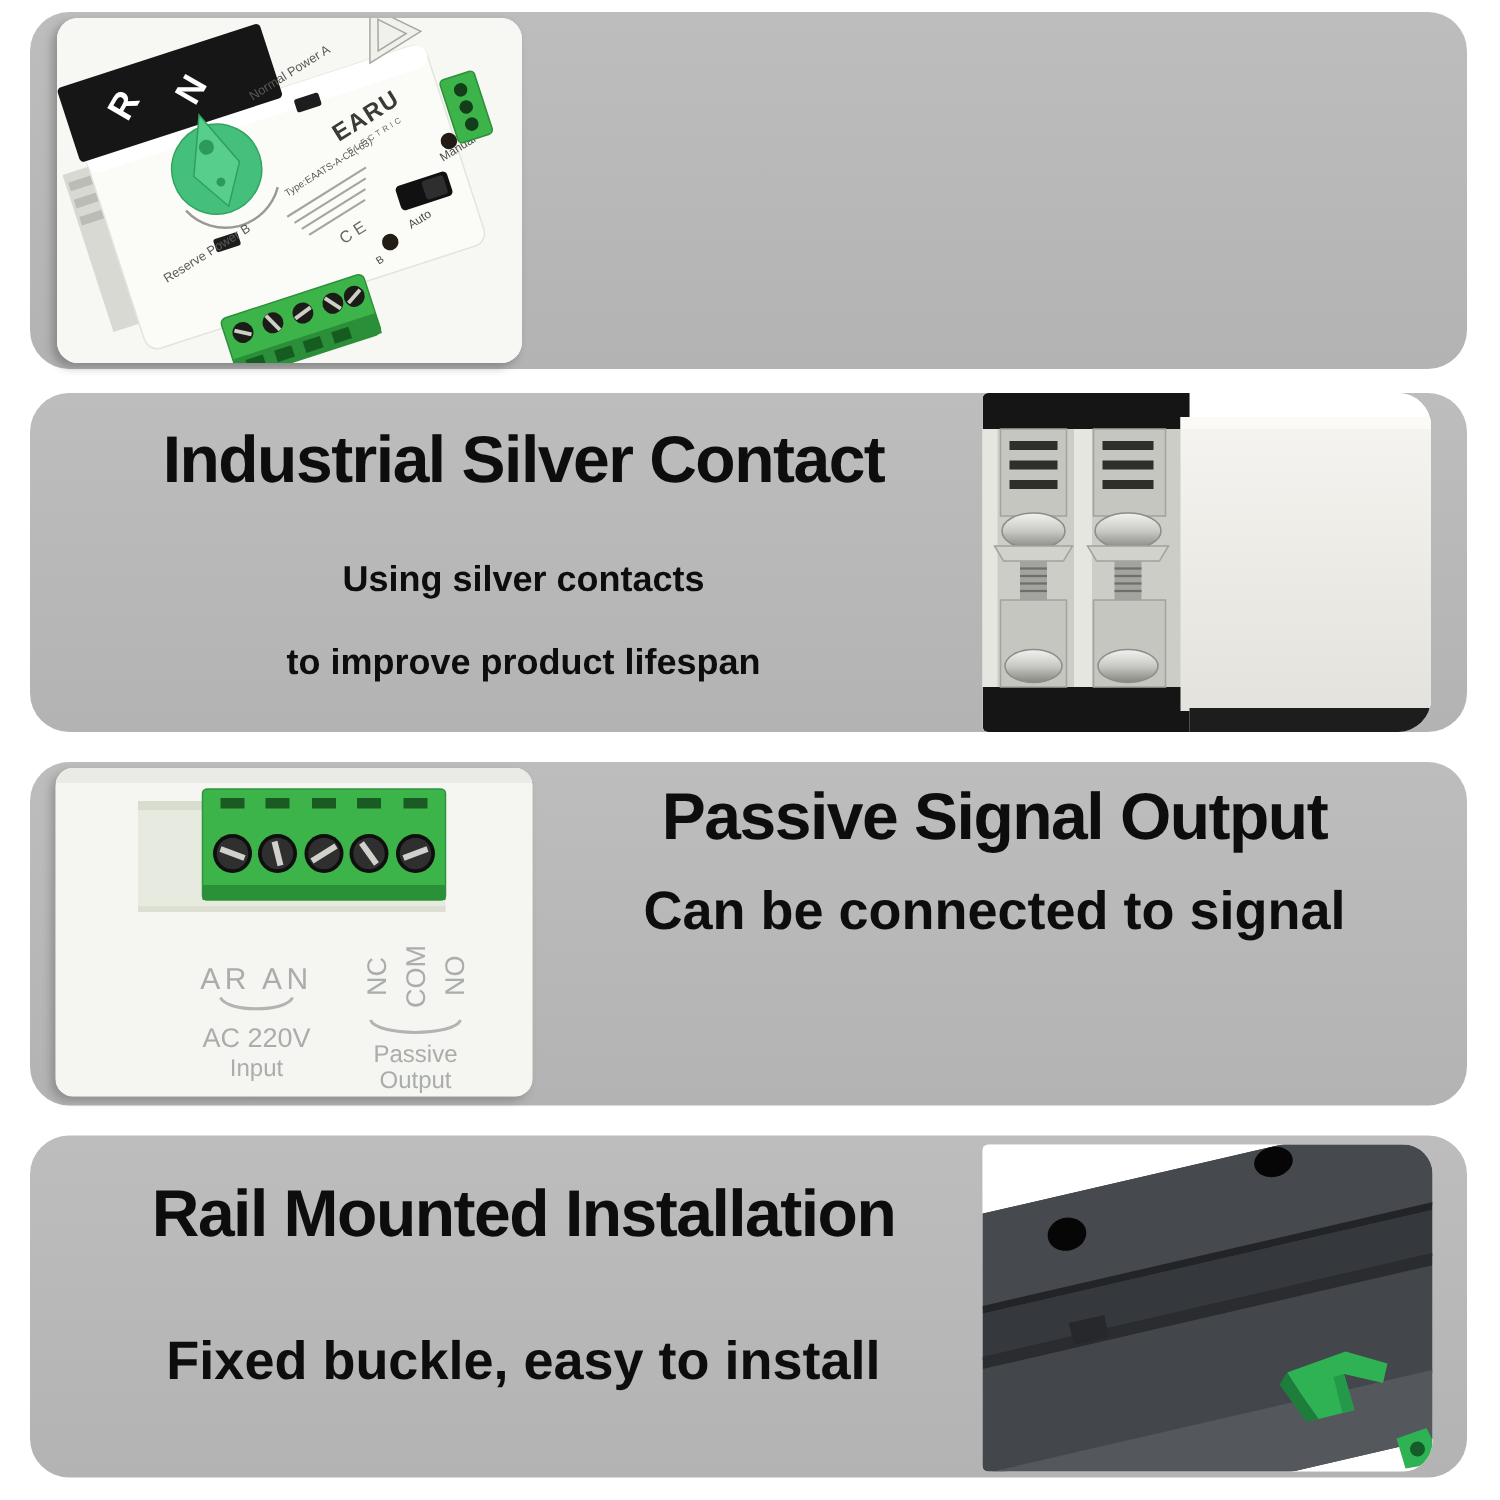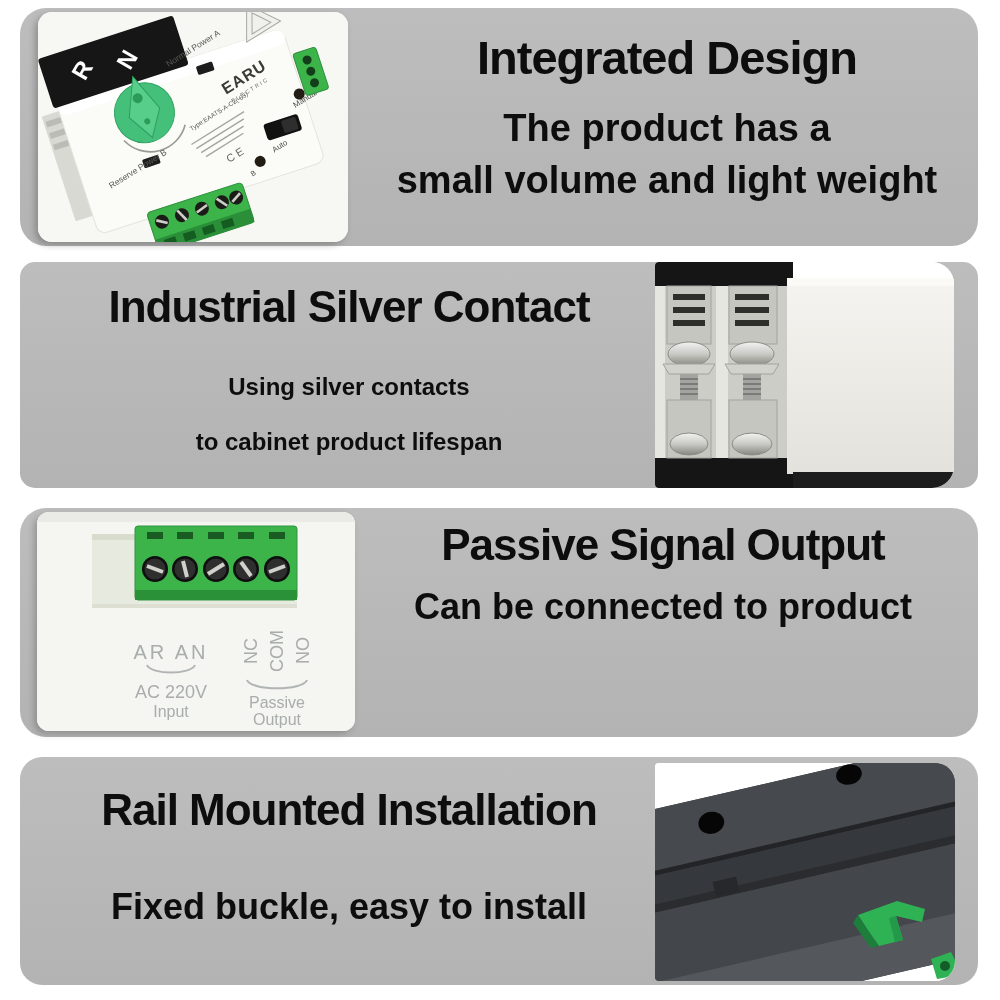--- a/index.html
+++ b/index.html
@@ -6,23 +6,23 @@
   body{
     width:1000px;height:1000px;position:relative;background:#ffffff;
     font-family:"Liberation Sans", sans-serif;color:#0d0d0d;overflow:hidden;
   }
   .panel{
     position:absolute;left:20px;width:958px;
     background:linear-gradient(180deg,#bdbdbd 0%,#b7b7b7 60%,#b3b3b3 100%);
     border-radius:26px;
   }
   #s1{top:8px;height:238px;}
-  #s2{top:262px;height:226px;border-radius:15px;}
+  #s2{top:262px;height:226px;}
   #s3{top:508px;height:229px;}
-  #s4{top:757px;height:228px;border-radius:22px;}
+  #s4{top:757px;height:228px;}
 
   .photo{position:absolute;overflow:hidden;background:#f6f6f3;}
   #p1{left:18px;top:4px;width:310px;height:230px;border-radius:14px;box-shadow:-3px 3px 6px rgba(60,60,60,.35);}
   #p2{left:635px;top:0px;width:299px;height:226px;border-radius:4px 22px 22px 4px;}
   #p3{left:17px;top:4px;width:318px;height:219px;border-radius:12px;box-shadow:-3px 3px 6px rgba(60,60,60,.3);text-align:right;}
   #p4{left:635px;top:6px;width:300px;height:218px;border-radius:4px 20px 20px 4px;background:#ffffff;}
   .photo svg{display:block;}
 
   .tblock{position:absolute;text-align:center;}
   .title{font-weight:700;letter-spacing:-1px;margin:0;}
@@ -131,35 +131,28 @@
           </g>
           <rect x="84" y="212" width="100" height="14" fill="#2a8f38"></rect>
           <rect x="92" y="215" width="12" height="8" fill="#145c20"></rect>
           <rect x="112" y="215" width="12" height="8" fill="#145c20"></rect>
           <rect x="132" y="215" width="12" height="8" fill="#145c20"></rect>
           <rect x="152" y="215" width="12" height="8" fill="#145c20"></rect>
         </g>
       </g>
     </svg>
   </div>
-  <div class="tblock" id="t1">
-    <div class="title">Integrated Design</div>
-    <div class="sub">
-      <div>The product has a</div>
-      <div>small volume and light weight</div>
-    </div>
-  </div>
 </div>
 
 <div class="panel" id="s2">
   <div class="tblock" id="t2">
     <div class="title">Industrial Silver Contact</div>
     <div class="sub">
       <div>Using silver contacts</div>
-      <div>to cabinet product lifespan</div>
+      <div>to improve product lifespan</div>
     </div>
   </div>
   <div class="photo" id="p2">
     <svg width="299" height="226" viewBox="0 0 299 226" font-family="Liberation Sans, sans-serif">
       <defs>
         <linearGradient id="silver" x1="0" y1="0" x2="0" y2="1">
           <stop offset="0" stop-color="#f2f2f0"></stop>
           <stop offset="0.5" stop-color="#c9c9c5"></stop>
           <stop offset="1" stop-color="#86867f"></stop>
         </linearGradient>
@@ -261,21 +254,21 @@
         <text x="272" y="152" font-size="18" transform="rotate(-90 272 152)" text-anchor="start">NO</text>
         <path d="M210 168 C214 179, 266 179, 270 168" stroke="#b0b4b2" stroke-width="2" fill="none"></path>
         <text x="240" y="196" font-size="16">Passive</text>
         <text x="240" y="213" font-size="16">Output</text>
       </g>
     </svg>
   </div>
   <div class="tblock" id="t3">
     <div class="title">Passive Signal Output</div>
     <div class="sub">
-      <div>Can be connected to product</div>
+      <div>Can be connected to signal</div>
     </div>
   </div>
 </div>
 
 <div class="panel" id="s4">
   <div class="tblock" id="t4">
     <div class="title">Rail Mounted Installation</div>
     <div class="sub">
       <div>Fixed buckle, easy to install</div>
     </div>

